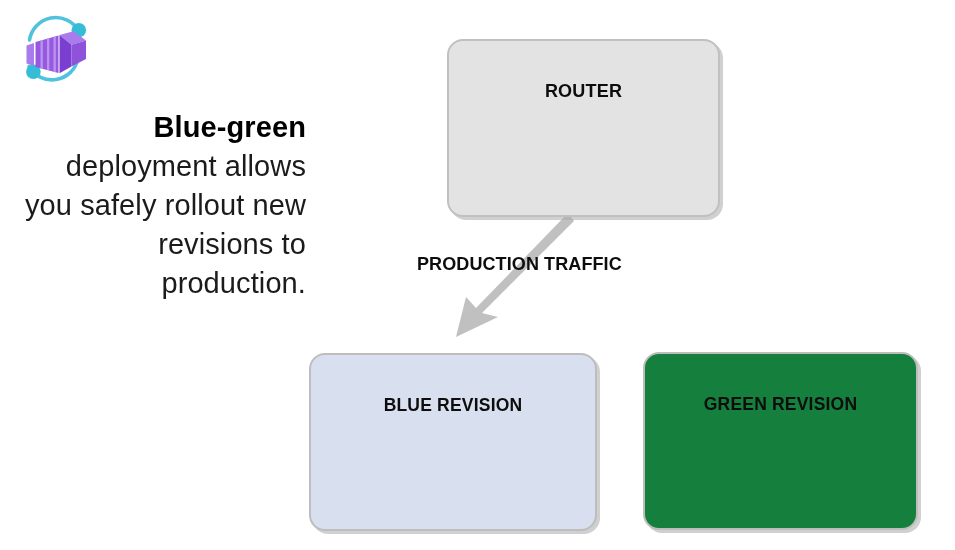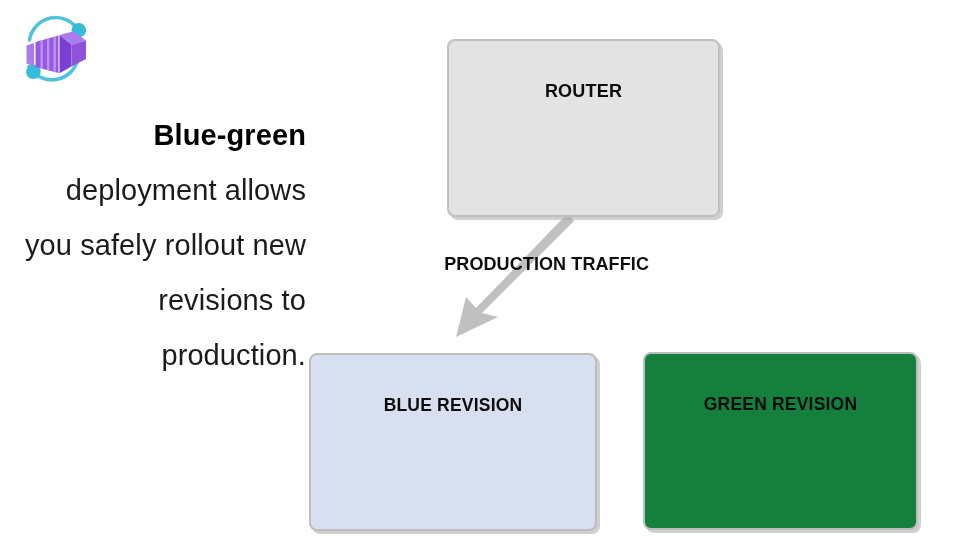--- a/index.html
+++ b/index.html
@@ -30,36 +30,36 @@
 
   
   #caption {
     position: absolute;
     left: 20px;
     top: 108px;
     width: 286px;
     text-align: right;
     color: #1b1b1b;
     font-size: 29px;
-    line-height: 55px;
+    line-height: 39px;
     font-weight: 300;
     letter-spacing: 0.1px;
   }
   #caption .lead {
     font-weight: 700;
     color: #000000;
   }
 
   
   .node {
     position: absolute;
     box-sizing: border-box;
     border-style: solid;
     border-width: 2.5px;
-    border-radius: 8px;
+    border-radius: 16px;
     box-shadow: 3px 3px 0 0 rgba(170,170,170,0.55);
   }
   .node .node-label {
     position: absolute;
     left: 0;
     right: 0;
     text-align: center;
     font-weight: 700;
     color: #0d0d0d;
     letter-spacing: 0.2px;
@@ -113,21 +113,21 @@
     height: 140px;
     pointer-events: none;
   }
 
   
   #traffic-label {
     position: absolute;
     left: 417px;
     top: 254px;
     width: 232px;
-    text-align: right;
+    text-align: left;
     font-size: 18px;
     font-weight: 700;
     color: #0d0d0d;
     letter-spacing: 0.1px;
     white-space: nowrap;
   }
 </style>
 </head>
 <body>
 

